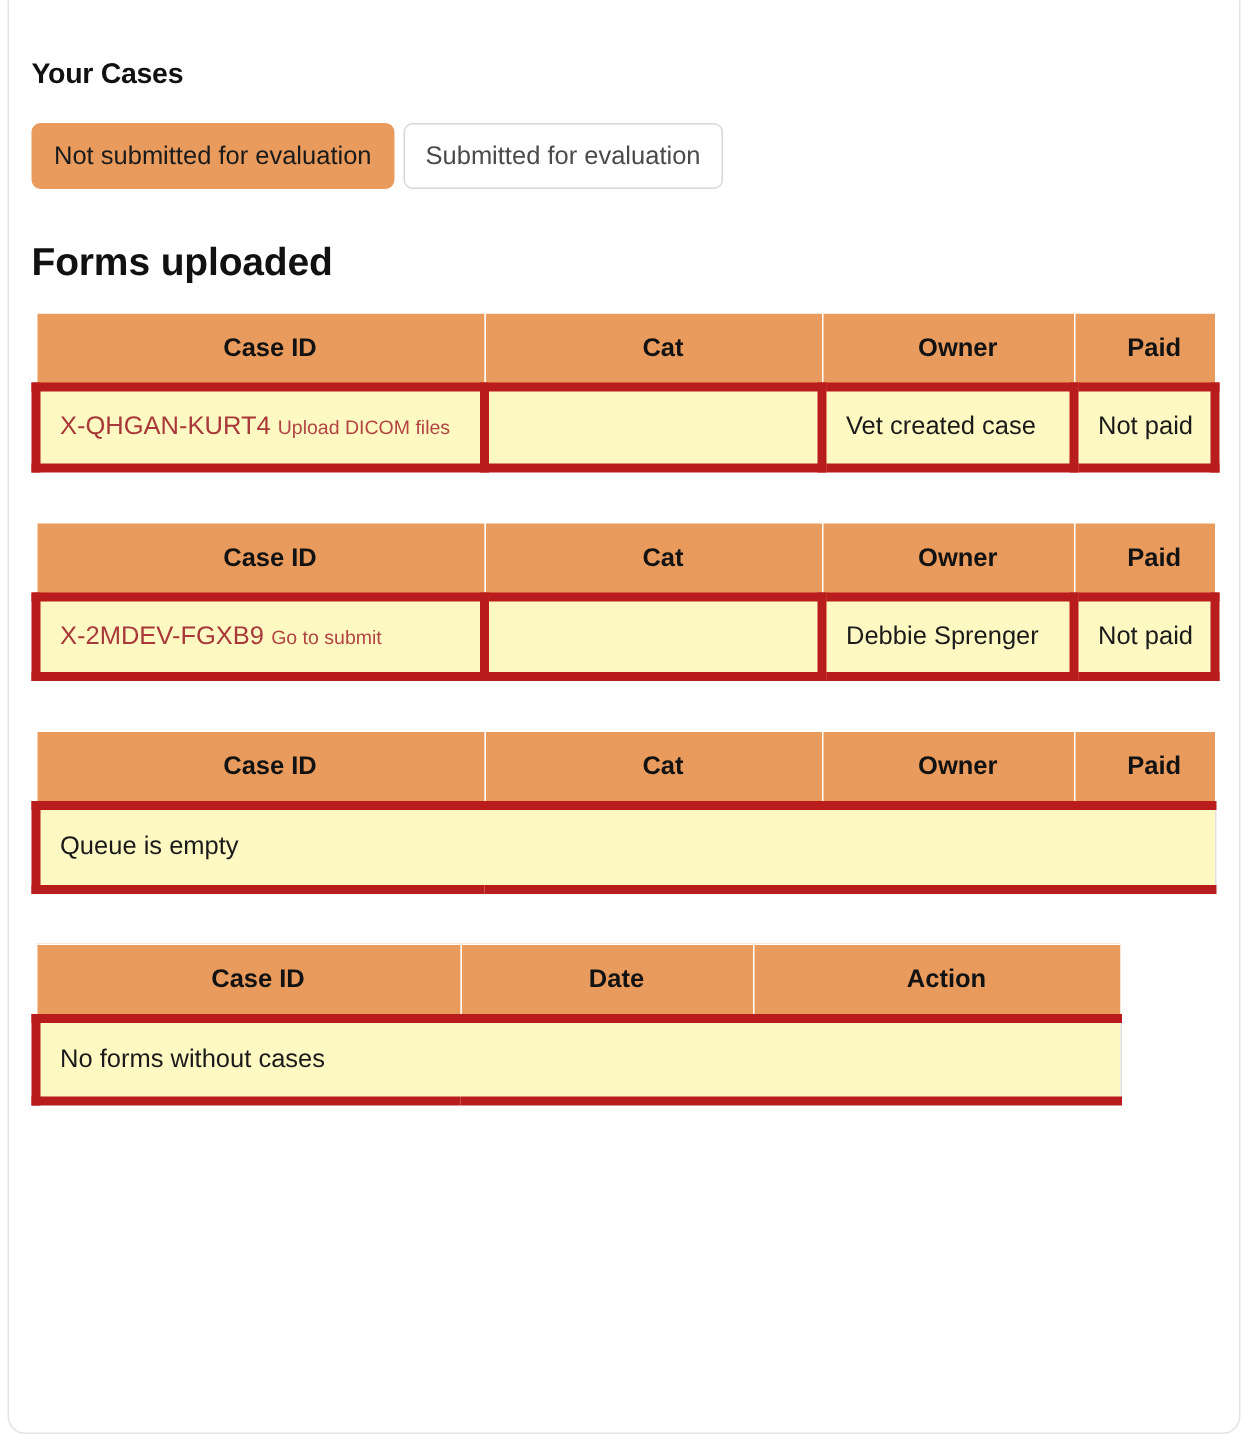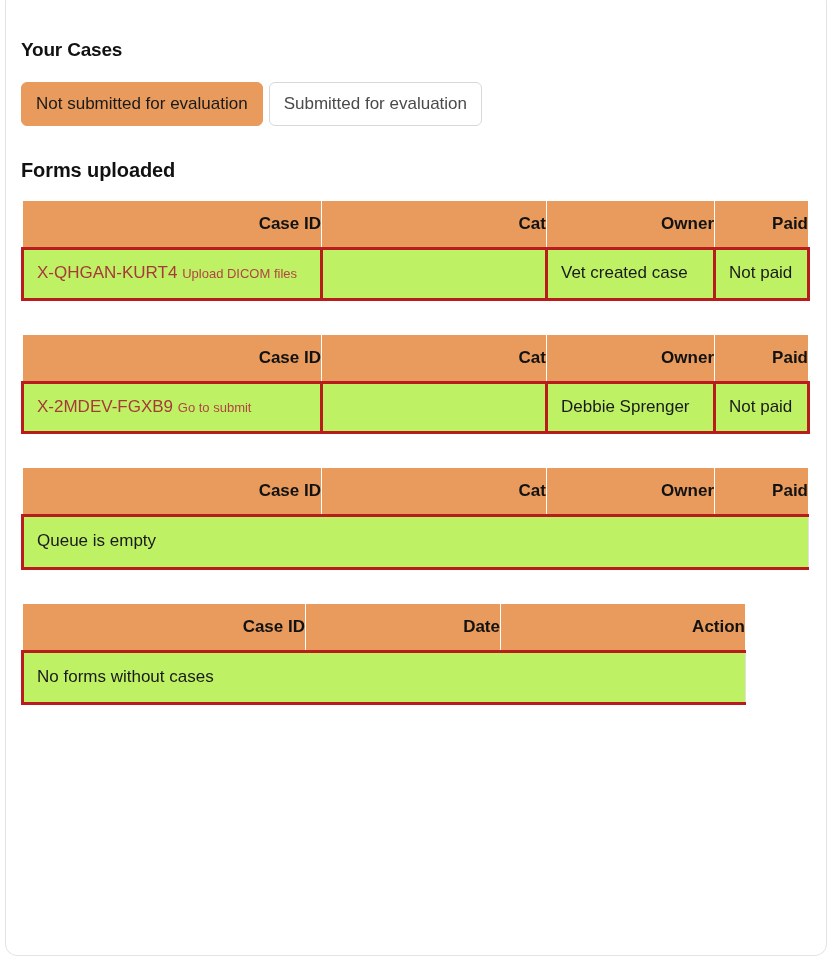--- a/index.html
+++ b/index.html
@@ -68,21 +68,21 @@
   }
   .tab.inactive {
     background: #ffffff;
     color: #4a4a4a;
     border-color: #d8d8d8;
     margin-left: 6px;
   }
 
   
   h2.section-title {
-    font-size: 20px;
+    font-size: 26px;
     font-weight: bold;
     letter-spacing: -0.1px;
     color: #111111;
     margin: 0;
   }
   .section {
     margin-top: 33px;
   }
   .section .tbl-wrap {
     margin-top: 18px;
@@ -94,30 +94,30 @@
     table-layout: fixed;
     font-size: 17px;
   }
   table.case-table.wide { width: 786px; }
   table.case-table.narrow { width: 723px; }
 
   table.case-table th {
     background: #e89b5c;
     color: #121212;
     font-weight: bold;
-    text-align: right;
+    text-align: center;
     padding: 13px 0 13px 13px;
     border: 1px solid #ffffff;
     border-bottom: 1px solid #e0e0e0;
     vertical-align: middle;
   }
   table.case-table td {
-    background: #bef264;
+    background: #fef9c3;
     padding: 12px 0 13px 13px;
-    border: 3px solid #b91c1c;
+    border: 6px solid #b91c1c;
     vertical-align: top;
     line-height: 1.33;
     color: #1a1a1a;
   }
   table.case-table td.empty-msg {
     border-right: 1px solid #e0e0e0;
     padding: 13px 0 14px 13px;
   }
 
   .case-link {

